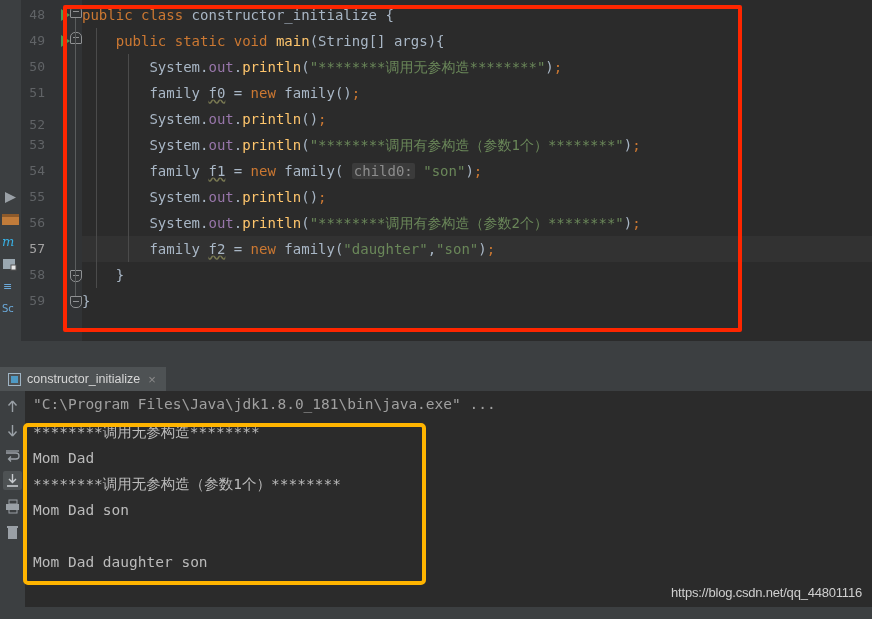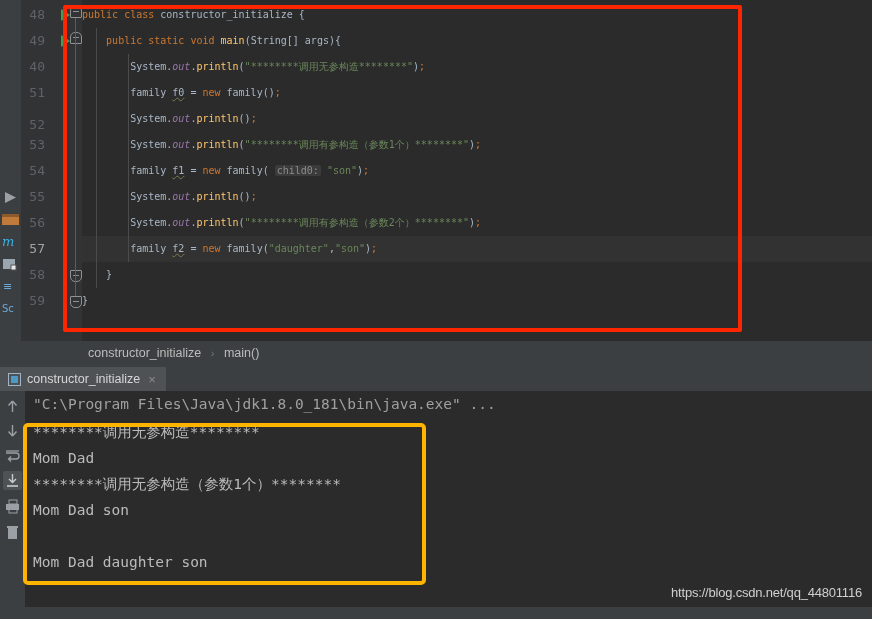--- a/index.html
+++ b/index.html
@@ -48,31 +48,31 @@
     content:"";position:absolute;left:2px;top:4px;width:6px;height:1px;background:#8f9193;
   }
   .foldbox.top{border-top-left-radius:5px;border-top-right-radius:5px;}
   .foldbox.bot{border-bottom-left-radius:5px;border-bottom-right-radius:5px;}
 
   .codearea{
     position:absolute;left:82px;top:0;right:0;height:341px;
   }
   .cline{
     position:absolute;left:0;right:0;height:26px;line-height:26px;
-    white-space:pre;font-size:10px;
+    white-space:pre;font-size:14px;
     font-family:"DejaVu Sans Mono",monospace;
     color:#a9b7c6;
   }
   .hl-row{position:absolute;left:0;right:0;height:26px;background:#323232;}
   .indentguide{position:absolute;width:1px;background:#4b4b4b;}
 
   .kw{color:#cc7832;}
   .cls{color:#a9b7c6;}
   .mth{color:#ffc66d;}
-  .fld{color:#9876aa;font-style:italic;}
+  .fld{color:#9876aa;}
   .str{color:#6a8759;}
   .varu{color:#a9b7c6;text-decoration:underline;text-decoration-style:wavy;text-decoration-color:#7a7a52;}
   .semi{color:#cc7832;}
   .hint{
     background:#3b3b3b;color:#8c8c8c;border-radius:2px;padding:0 2px;font-style:normal;
   }
 
   
   .redbox{
     position:absolute;left:63px;top:5px;width:679px;height:327px;
@@ -177,21 +177,21 @@
             <text x="1" y="14" font-size="10" fill="#6aa8d8" font-family="DejaVu Sans, sans-serif">Sc</text>
           </svg>
       </span>
     </div>
 
     <div class="gutter">
         <div class="lnum" style="top: 2px;">48</div>
         <div class="runtri" style="top: 9px;"></div>
         <div class="lnum" style="top: 28px;">49</div>
         <div class="runtri" style="top: 35px;"></div>
-        <div class="lnum" style="top: 54px;">40</div>
+        <div class="lnum" style="top: 54px;">50</div>
         <div class="lnum" style="top: 80px;">51</div>
         <div class="lnum" style="top: 112px;">52</div>
         <div class="lnum" style="top: 132px;">53</div>
         <div class="lnum" style="top: 158px;">54</div>
         <div class="lnum" style="top: 184px;">55</div>
         <div class="lnum" style="top: 210px;">56</div>
         <div class="lnum active" style="top: 236px;">57</div>
         <div class="lnum" style="top: 262px;">58</div>
         <div class="lnum" style="top: 288px;">59</div>
       </div>
@@ -217,27 +217,20 @@
         <div class="cline" style="top: 236px;">        <span class="cls">family</span> <span class="varu">f2</span> = <span class="kw">new</span> <span class="cls">family</span>(<span class="str">"daughter"</span>,<span class="str">"son"</span>)<span class="semi">;</span></div>
         <div class="cline" style="top: 262px;">    }</div>
         <div class="cline" style="top: 288px;">}</div>
         <div class="indentguide" style="left: 14px; top: 28px; height: 260px;"></div>
         <div class="indentguide" style="left: 46px; top: 54px; height: 208px;"></div>
       </div>
 
     <div class="redbox"></div>
   </div>
 
-  <div class="breadcrumb">
-    <div class="bc-inner">
-      <span>constructor_initialize</span>
-      <span class="bc-sep">›</span>
-      <span>main()</span>
-    </div>
-  </div>
 
   <div class="runwin">
 
     <div class="tabbar">
       <div class="tab">
         <span class="tab-ico">
           <svg width="13" height="13" viewBox="0 0 13 13">
               <rect x="0.5" y="0.5" width="12" height="12" fill="none" stroke="#9fb4c4"></rect>
               <rect x="3" y="3" width="7" height="7" fill="#4f9ac4"></rect>
             </svg>

